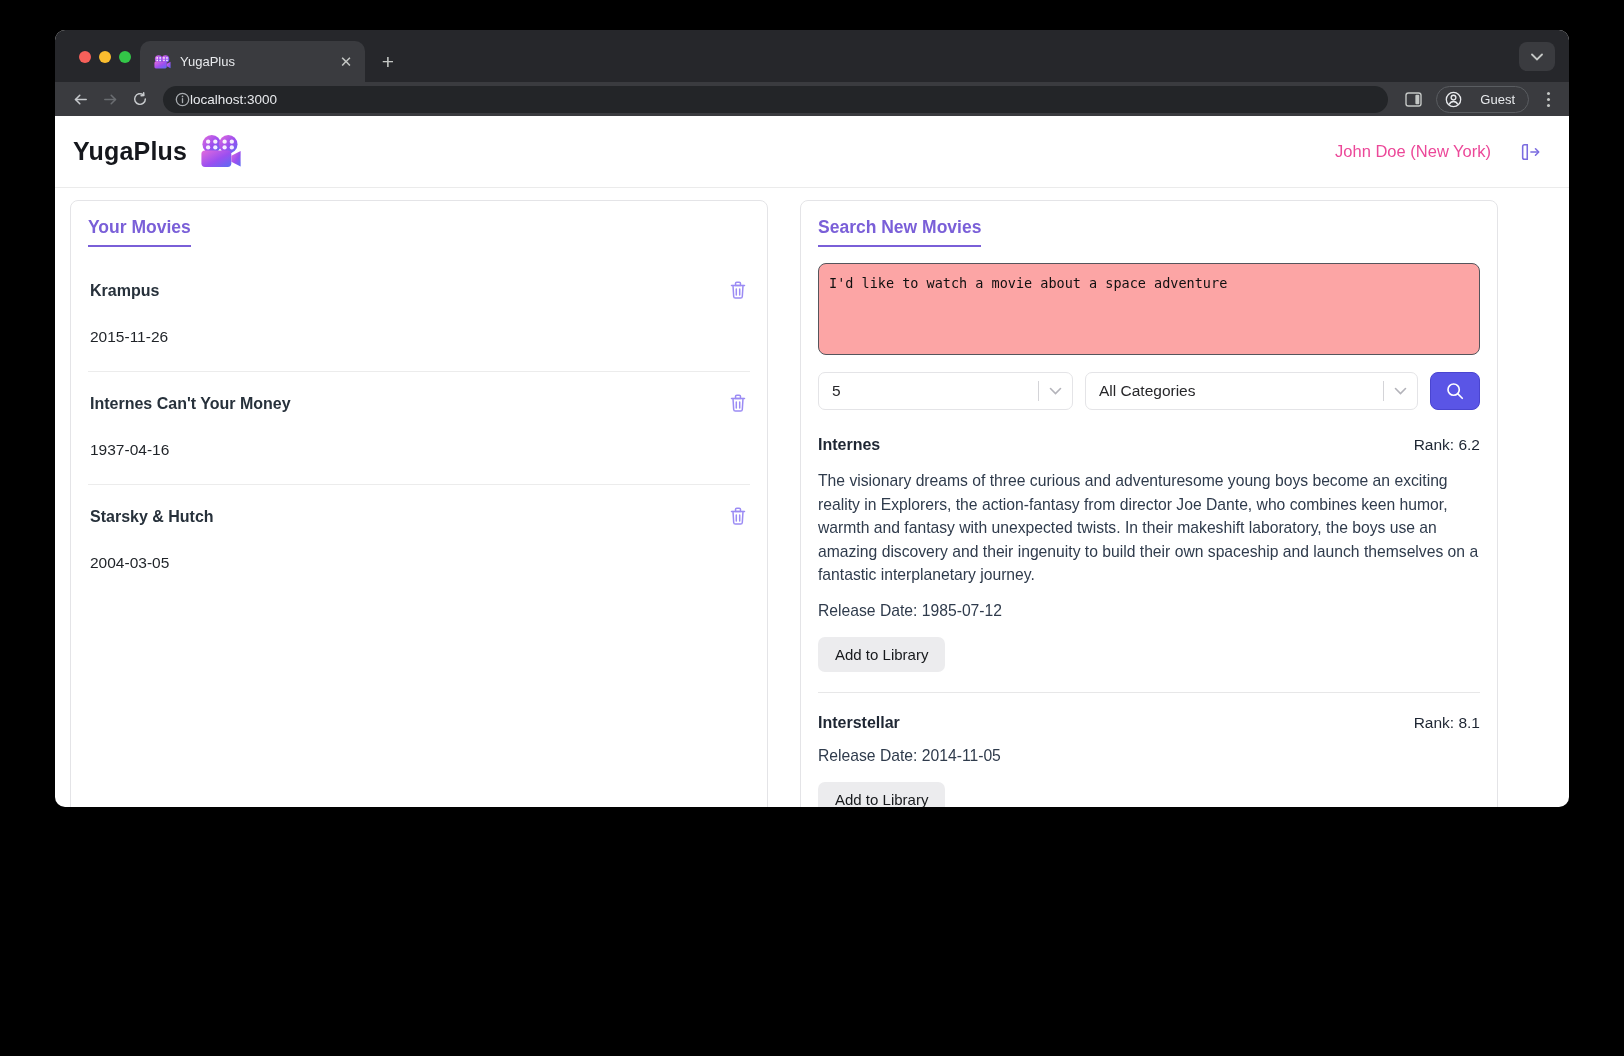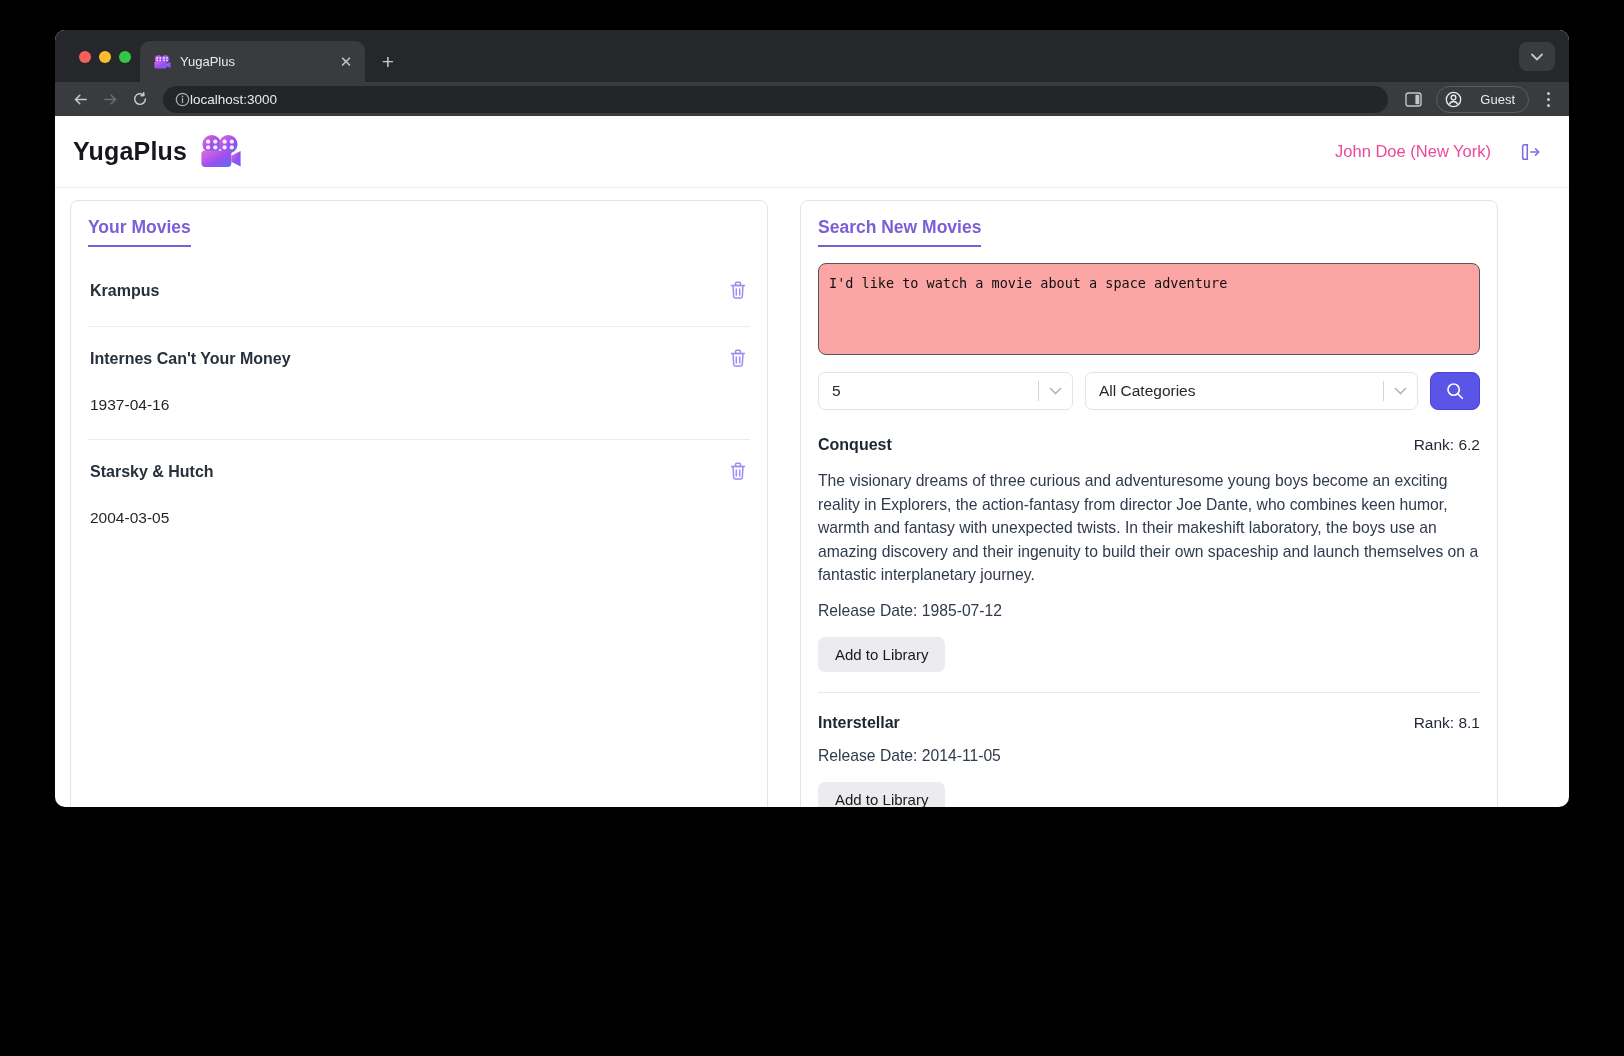--- a/index.html
+++ b/index.html
@@ -193,20 +193,21 @@
             <button class="trash-btn">
               <svg width="20" height="21" viewBox="0 0 20 21" fill="none" stroke="currentColor" stroke-width="1.5" stroke-linecap="round">
                   <path d="M3.5 5.5h13"></path>
                   <path d="M7.5 3.5c0-.8.6-1.3 1.3-1.3h2.4c.7 0 1.3.5 1.3 1.3v2h-5v-2z"></path>
                   <path d="M5 5.5l.7 11c.05.9.8 1.6 1.7 1.6h5.2c.9 0 1.65-.7 1.7-1.6l.7-11"></path>
                   <path d="M8.3 9v6"></path>
                   <path d="M11.7 9v6"></path>
                 </svg>
             </button>
           </div>
+          <div class="movie-date">2015-11-26</div>
         </div>
         <div class="movie">
           <div class="movie-head">
             <span class="movie-title">Internes Can't Your Money</span>
             <button class="trash-btn">
               <svg width="20" height="21" viewBox="0 0 20 21" fill="none" stroke="currentColor" stroke-width="1.5" stroke-linecap="round">
                   <path d="M3.5 5.5h13"></path>
                   <path d="M7.5 3.5c0-.8.6-1.3 1.3-1.3h2.4c.7 0 1.3.5 1.3 1.3v2h-5v-2z"></path>
                   <path d="M5 5.5l.7 11c.05.9.8 1.6 1.7 1.6h5.2c.9 0 1.65-.7 1.7-1.6l.7-11"></path>
                   <path d="M8.3 9v6"></path>
@@ -260,21 +261,21 @@
           <svg width="20" height="20" viewBox="0 0 22 22" fill="none" stroke="#fff" stroke-width="1.8" stroke-linecap="round">
               <circle cx="9.5" cy="9.5" r="6.2"></circle>
               <path d="M14.2 14.2L19 19"></path>
             </svg>
         </button>
       </div>
 
       <div class="results">
         <div class="result">
           <div class="result-head">
-            <span class="result-title">Conquest</span>
+            <span class="result-title">Internes</span>
             <span class="result-rank">Rank: 6.2</span>
           </div>
           <p class="result-desc">The visionary dreams of three curious and adventuresome young boys become an exciting reality in Explorers, the action-fantasy from director Joe Dante, who combines keen humor, warmth and fantasy with unexpected twists. In their makeshift laboratory, the boys use an amazing discovery and their ingenuity to build their own spaceship and launch themselves on a fantastic interplanetary journey.</p>
           <div class="release">Release Date: 1985-07-12</div>
           <button class="add-btn">Add to Library</button>
         </div>
         <div class="result">
           <div class="result-head">
             <span class="result-title">Interstellar</span>
             <span class="result-rank">Rank: 8.1</span>

